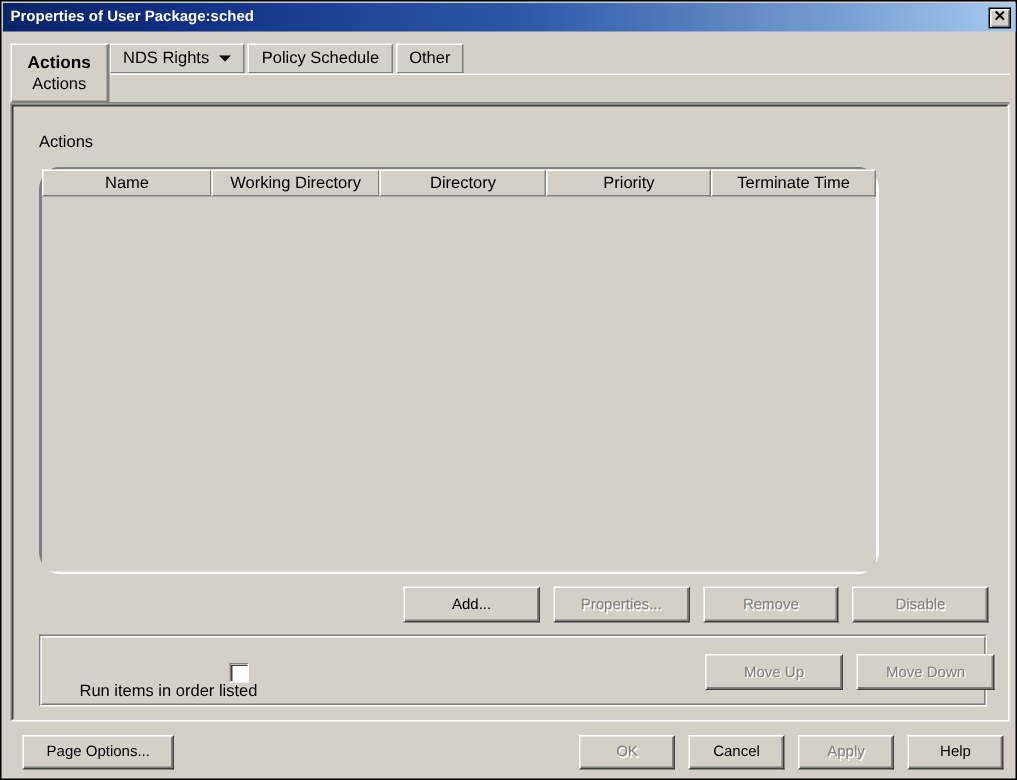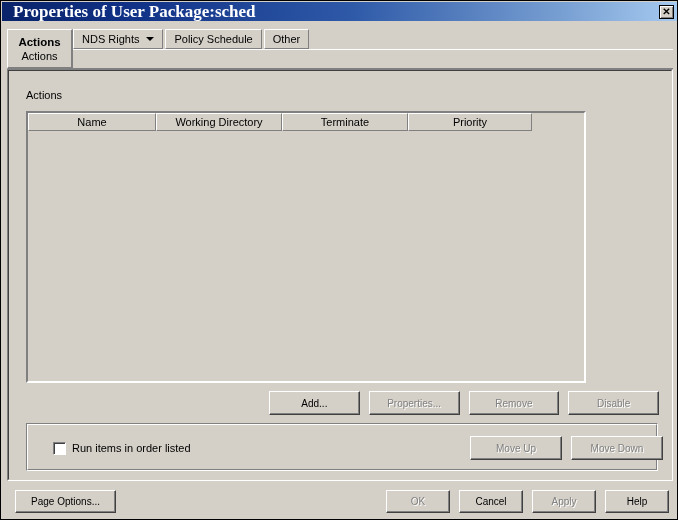--- a/index.html
+++ b/index.html
@@ -33,25 +33,24 @@
     width: 676px;
     height: 19px;
     background: linear-gradient(to right, #0a246a 0%, #0f3085 18%, #2f5aa8 52%, #7ba2d4 84%, #a6caf0 100%);
     display: flex;
     align-items: center;
     box-sizing: border-box;
   }
   #title-text {
     color: #ffffff;
     font-weight: bold;
-    font-size: 17px;
-    padding-left: 11px;
+    font-size: 10px;
+    padding-left: 5px;
     white-space: nowrap;
     letter-spacing: 0px;
-    font-family: Liberation Serif, serif;
   }
   #title-spacer { flex: 1 1 auto; }
   #close-button {
     width: 15px;
     height: 14px;
     margin-right: 4px;
     background: #d4d0c8;
     border: 1px solid #000000;
     box-shadow: inset 1px 1px 0 #ffffff, inset -1px -1px 0 #808080;
     display: flex;
@@ -172,20 +171,21 @@
     left: 17px;
     top: 40px;
     width: 560px;
     height: 272px;
     box-sizing: border-box;
     background: #d4d0c8;
     border-top: 2px solid #808080;
     border-left: 2px solid #808080;
     border-right: 2px solid #ffffff;
     border-bottom: 2px solid #ffffff;
+    border-radius: 15px;
   }
   #listheader {
     display: flex;
     height: 18px;
     box-sizing: border-box;
   }
   .col {
     box-sizing: border-box;
     height: 18px;
     background: #d4d0c8;
@@ -260,22 +260,23 @@
     border-left: 1px solid #ffffff;
     border-right: 1px solid #808080;
     border-bottom: 1px solid #808080;
     box-sizing: border-box;
   }
   #run-order-row {
     position: absolute;
     left: 25px;
     top: 17px;
     display: flex;
-    align-items: flex-start;
-    cursor: default;
+    align-items: flex-end;
+    cursor: default;
+    flex-direction: column;
   }
   .checkbox {
     width: 13px;
     height: 13px;
     box-sizing: border-box;
     background: #ffffff;
     border-top: 1px solid #808080;
     border-left: 1px solid #808080;
     border-right: 1px solid #ffffff;
     border-bottom: 1px solid #ffffff;
@@ -351,22 +352,23 @@
 
   <div id="content-panel">
     <div id="content-inner">
 
       <div id="actions-label">Actions</div>
 
       <div id="listview">
         <div id="listheader">
           <div class="col" style="width:128px">Name</div>
           <div class="col" style="width:126px">Working Directory</div>
-          <div class="col" style="width:126px">Terminate</div>
+          <div class="col" style="width:126px">Directory</div>
           <div class="col" style="width:124px">Priority</div>
+          <div class="col" style="width:124px">Terminate Time</div>
         </div>
         <div id="listbody"></div>
       </div>
 
       <div id="action-buttons">
         <div class="btn">Add...</div>
         <div class="btn disabled">Properties...</div>
         <div class="btn disabled">Remove</div>
         <div class="btn disabled">Disable</div>
       </div>

